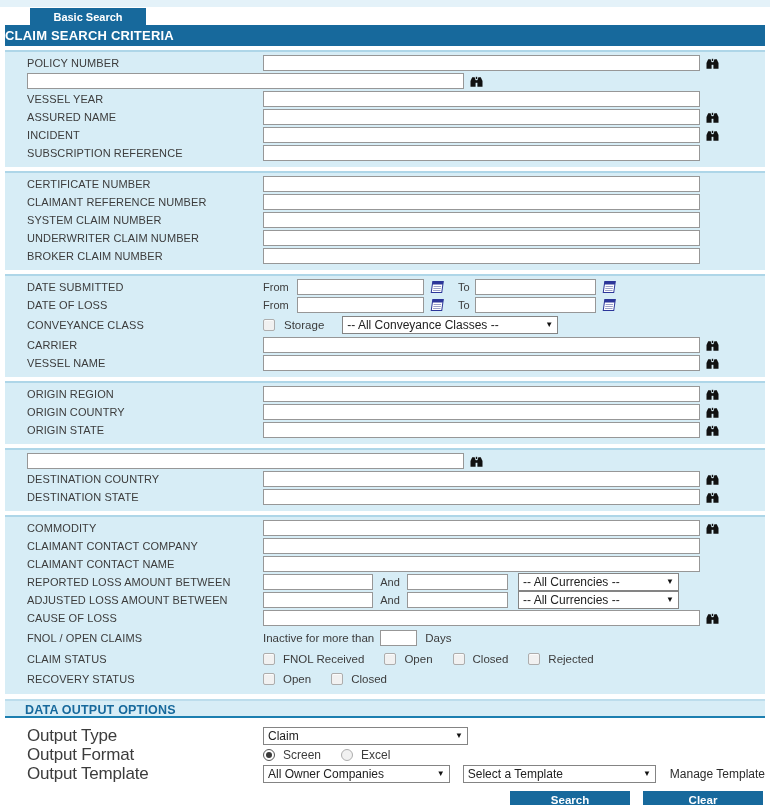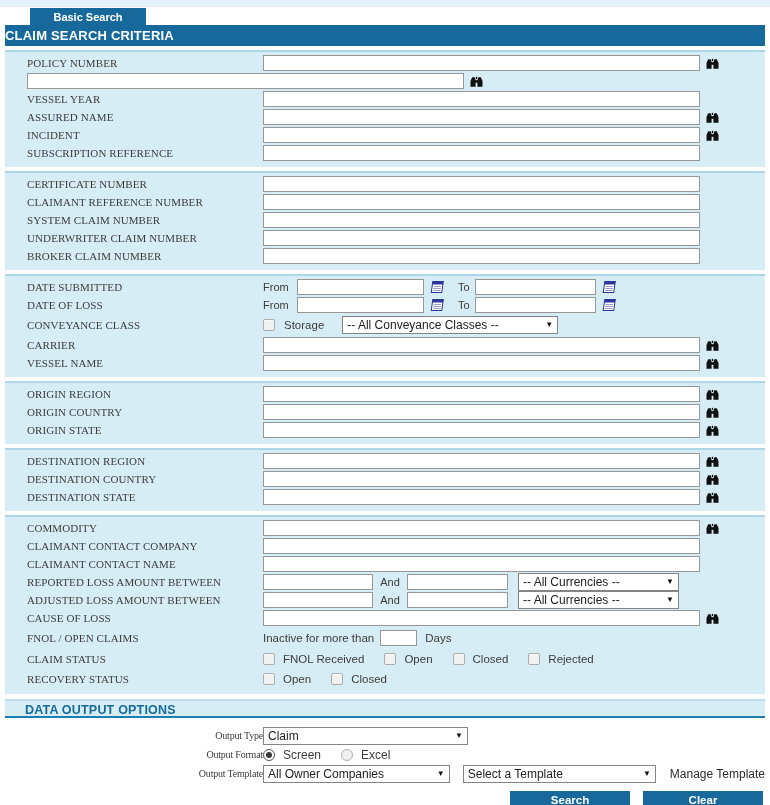--- a/index.html
+++ b/index.html
@@ -29,21 +29,21 @@
   .section {
     background:#d7edf6; border-top:2px solid #aed6e8;
     margin-top:4px; padding:2px 0 5px 0;
   }
   .row {
     display:flex; align-items:center; height:18px;
     padding-left:22px; font-size:11px; color:#3c3c3c; white-space:nowrap;
   }
   .row.tall { height:22px; }
   .row.t20 { height:20px; }
-  .lbl { width:236px; flex-shrink:0; letter-spacing:.1px;font-family:Liberation Serif, serif; }
+  .lbl { width:236px; flex-shrink:0; letter-spacing:.1px; }
 
   .ti {
     width:437px; height:16px; border:1px solid #979797; background:#fff;
     padding:0 3px; font-size:11px; font-family:inherit; border-radius:0;
   }
   .d-pre { width:34px; }
   .d-in  { width:127px; }
   .d-to  { width:17px; margin-left:14px; }
   .d-in2 { width:121px; }
   .amt1  { width:110px; }
@@ -91,21 +91,21 @@
 
   
   .output-header {
     margin-top:5px; height:19px; line-height:19px;
     background:#d7edf6; color:#17699c; font-weight:bold; font-size:12.5px;
     padding-left:20px; border-top:2px solid #bcddec; border-bottom:2px solid #1c7fb0;
     letter-spacing:.2px;
   }
   .output-body { background:#fff; padding-top:8px; }
   .output-body .row { height:19px; font-size:12px; }
-  .output-body .lbl { font-size:10px; letter-spacing:-.2px;text-align:right; }
+  .output-body .lbl { font-size:17px; letter-spacing:-.2px; }
   .manage { margin-left:14px; font-size:12px; color:#2b2b2b; cursor:pointer; }
 
   .btn-row {
     display:flex; justify-content:flex-end; gap:13px;
     padding-right:2px; margin-top:8px;
   }
   .btn {
     width:120px; height:19px; line-height:19px; text-align:center;
     background:#17699c; color:#fff; font-size:11.5px; font-weight:bold; cursor:pointer;
   }
@@ -348,21 +348,20 @@
               <rect x="5" y="4.2" width="3" height="2.6"></rect>
               <rect x="5.8" y="0.8" width="1.4" height="2.2"></rect>
             </g>
           </svg>
         </span>
     </div>
   </div>
 
   <div class="section">
     <div class="row">
-      <span class="lbl">DESTINATION REGION</span>
       <input class="ti" type="text" style="">
       <span class="bin">
           <svg width="13" height="11" viewBox="0 0 13 11">
             <g fill="#111111">
               <path d="M0.5 10.8 V5 L2.2 1.2 h2.4 L5.6 4.2 v6.6 z"></path>
               <path d="M12.5 10.8 V5 L10.8 1.2 H8.4 L7.4 4.2 v6.6 z"></path>
               <rect x="5" y="4.2" width="3" height="2.6"></rect>
               <rect x="5.8" y="0.8" width="1.4" height="2.2"></rect>
             </g>
           </svg>

